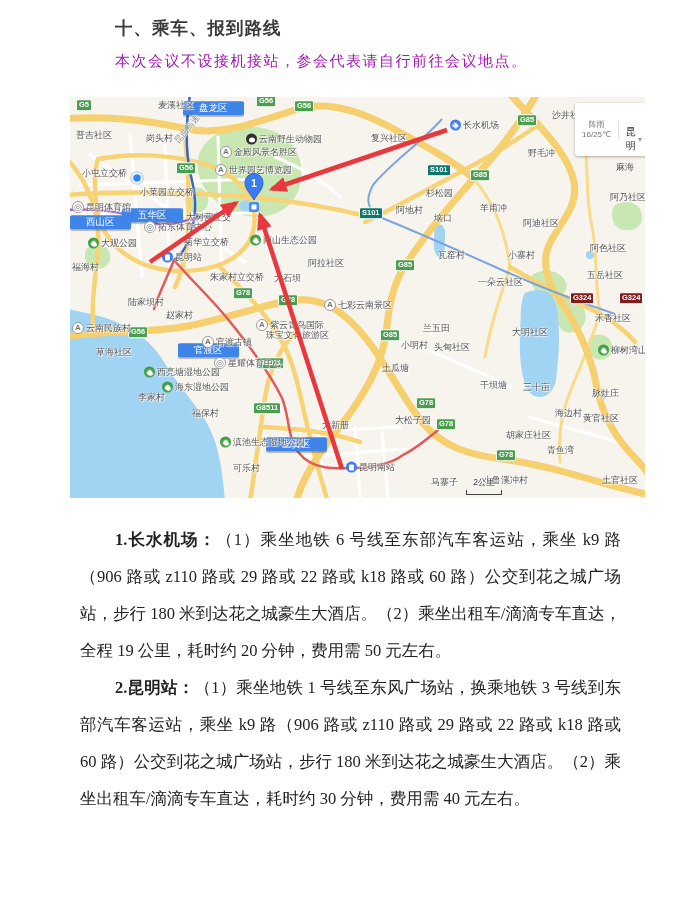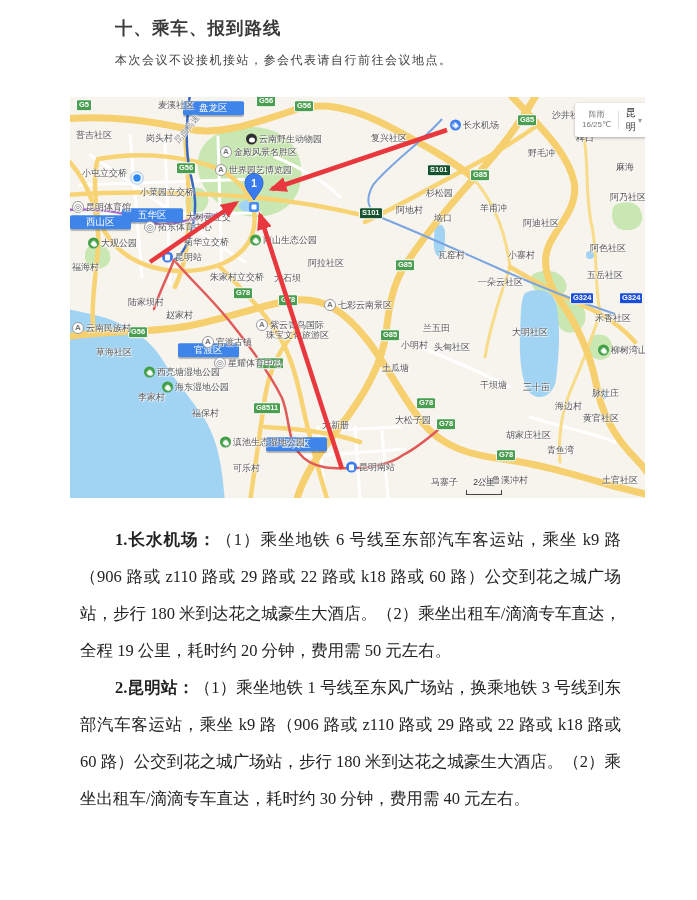--- a/index.html
+++ b/index.html
@@ -3,41 +3,41 @@
 <meta charset="utf-8">
 <style>
   html,body{margin:0;padding:0;}
   body{width:697px;height:900px;overflow:hidden;background:#ffffff;}
   .page{position:relative;width:697px;height:900px;background:#fff;overflow:hidden;}
 
   
   .doc-title{position:absolute;left:115px;top:16px;font-family:"Liberation Sans","DejaVu Sans",sans-serif;
     font-size:17.5px;font-weight:bold;color:#3a3a3a;letter-spacing:1px;}
   .doc-intro{position:absolute;left:115px;top:52px;width:500px;font-family:"Liberation Serif","DejaVu Serif",serif;
-    font-size:12px;color:#404040;letter-spacing:1.5px;}
+    font-size:15px;color:#a21caf;letter-spacing:1.5px;}
   .doc-body{position:absolute;left:80px;top:521px;width:541px;font-family:"Liberation Serif","DejaVu Serif",serif;
     font-size:16.5px;color:#222;line-height:37px;text-align:justify;}
   .doc-body p{margin:0;text-indent:35px;}
   .doc-body b{font-weight:bold;}
 
   
   .map{position:absolute;left:70px;top:97px;width:575px;height:401px;background:#f7f4ee;overflow:hidden;}
   .map svg{position:absolute;left:0;top:0;}
   #map-labels{position:absolute;left:0;top:0;width:100%;height:100%;font-family:"Liberation Sans","DejaVu Sans",sans-serif;}
 
   .mlabel{position:absolute;transform:translateY(-50%);display:flex;align-items:center;gap:2px;
     font-size:9px;color:#555;white-space:nowrap;line-height:1;
     text-shadow:0 0 2px #fff,0 0 2px #fff,1px 1px 1px #fff;}
   .t-district{background:#3f84e8;color:#fff;padding:2px 16px;border-radius:2px;font-size:9.5px;
     text-shadow:none;box-shadow:0 1px 1px rgba(0,0,0,.25);}
   .t-g,.t-r,.t-s{color:#fff;padding:1px 2px;border-radius:2px;font-size:7.5px;font-weight:bold;
     text-shadow:none;border:1px solid #fff;line-height:1;}
   .t-g{background:#4a9e4f;}
-  .t-r{background:#1d4ed8;}
-  .t-s{background:#14532d;}
+  .t-r{background:#7f1d1d;}
+  .t-s{background:#0f766e;}
   .t-roadname{color:#8f8f8f;font-size:8.5px;}
 
   .micon{display:inline-block;width:11px;height:11px;border-radius:50%;text-align:center;flex:0 0 auto;position:relative;}
   .i-train{background:#3b7cf0;}
   .i-train::before{content:"";display:block;width:5px;height:6px;background:#fff;border-radius:1px;margin:2.5px auto 0;}
   .i-airport{background:#3b7cf0;}
   .i-airport::before{content:"\2708";color:#fff;font-size:8px;line-height:11px;}
   .i-attraction{background:#fff;border:1px solid #9a9a9a;width:10px;height:10px;}
   .i-attraction::before{content:"A";color:#757575;font-size:8px;font-weight:bold;line-height:10px;}
   .i-park{background:#3f9d44;}
@@ -46,21 +46,21 @@
   .i-stadium::before{content:"\25CE";color:#757575;font-size:9px;line-height:10px;}
   .i-panda{background:#2f2f2f;}
   .i-panda::before{content:"";position:absolute;left:2.5px;top:3.5px;width:6px;height:5px;background:#fff;border-radius:50%;}
 
   
   .weather{position:absolute;left:505px;top:6px;background:#fff;border-radius:3px;
     box-shadow:0 1px 3px rgba(0,0,0,.3);display:flex;align-items:center;padding:3px 7px;gap:7px;
     font-family:"Liberation Sans","DejaVu Sans",sans-serif;}
   .weather .wx{display:flex;flex-direction:column;align-items:center;color:#777;font-size:8px;line-height:1.25;}
   .weather .sep{width:1px;height:18px;background:#ddd;}
-  .weather .city{font-size:10px;color:#333;display:flex;align-items:center;gap:2px;}
+  .weather .city{font-size:10px;color:#333;display:flex;align-items:center;gap:2px;margin-top:19px;}
   .weather .caret{color:#999;font-size:8px;}
 
   
   .scalebar{position:absolute;left:396px;top:380px;width:36px;text-align:center;
     font-family:"Liberation Sans","DejaVu Sans",sans-serif;font-size:8.5px;color:#333;
     text-shadow:0 0 2px #fff,0 0 2px #fff;}
   .scalebar .bar{margin-top:1px;height:4px;border-left:1.5px solid #444;border-right:1.5px solid #444;border-bottom:1.5px solid #444;}
 </style>
 </head>
 <body>
@@ -434,21 +434,21 @@
         </div>
         <div class="mlabel t-place" style="left: 312px; top: 271px;">
           <span>土瓜塘</span>
         </div>
         <div class="mlabel t-place" style="left: 410px; top: 288px;">
           <span>干坝塘</span>
         </div>
         <div class="mlabel t-place" style="left: 453px; top: 290px;">
           <span>三十亩</span>
         </div>
-        <div class="mlabel t-place" style="left: 485px; top: 309px;">
+        <div class="mlabel t-place" style="left: 485px; top: 316px;">
           <span>海边村</span>
         </div>
         <div class="mlabel t-place" style="left: 513px; top: 321px;">
           <span>黄官社区</span>
         </div>
         <div class="mlabel t-place" style="left: 436px; top: 338px;">
           <span>胡家庄社区</span>
         </div>
         <div class="mlabel t-place" style="left: 477px; top: 353px;">
           <span>青鱼湾</span>

